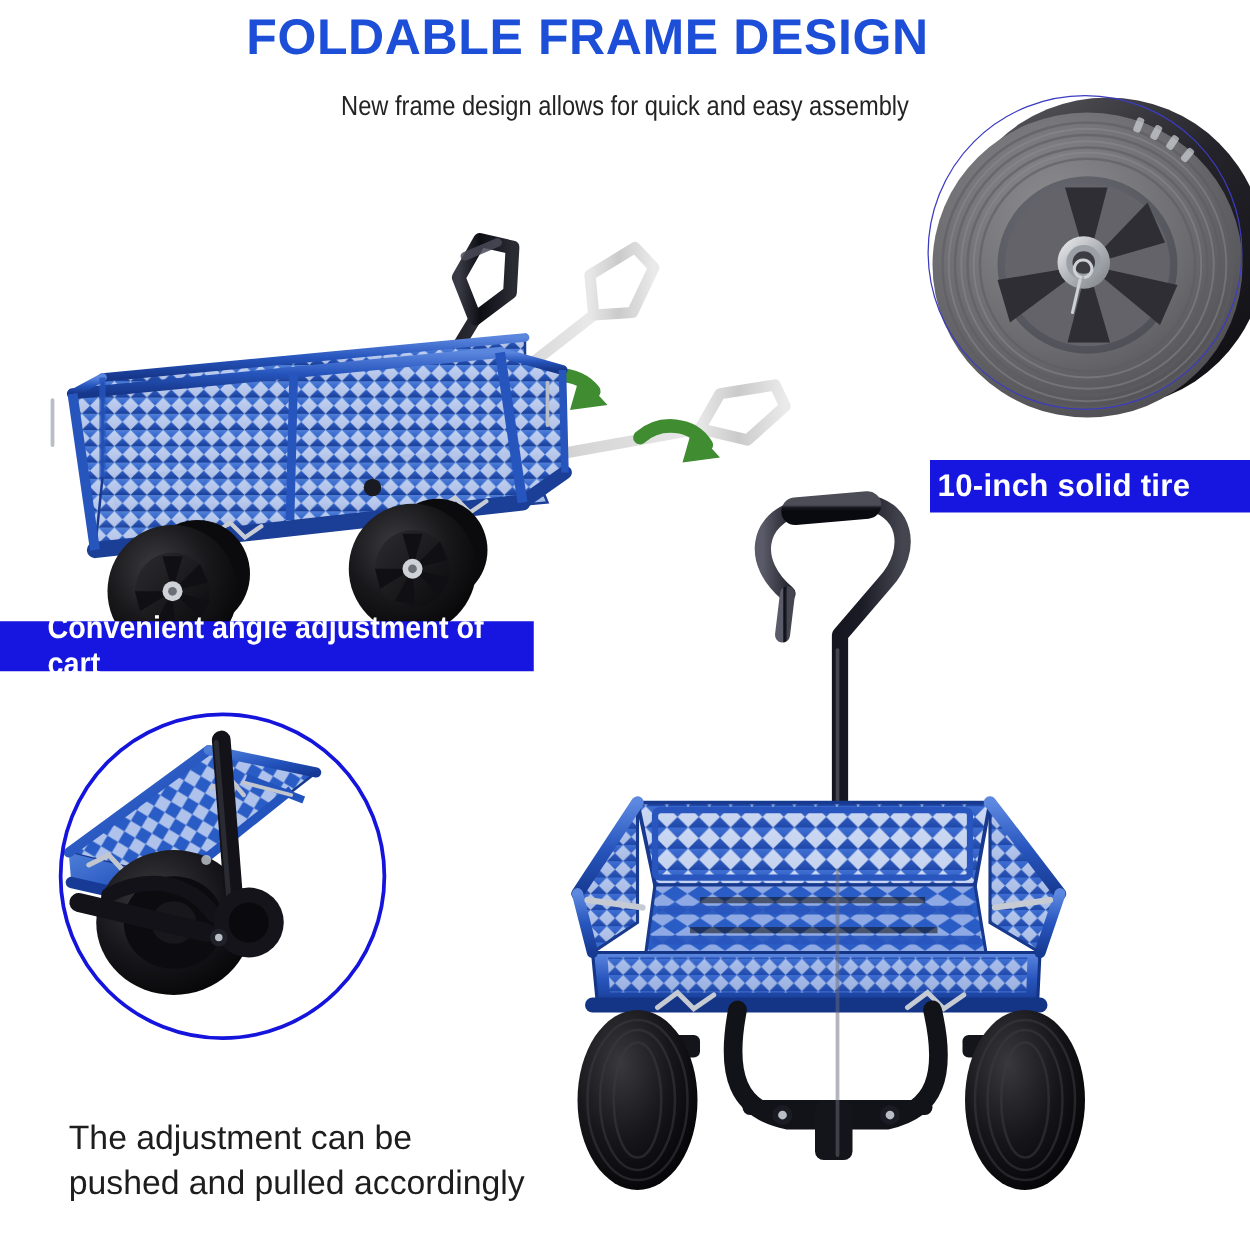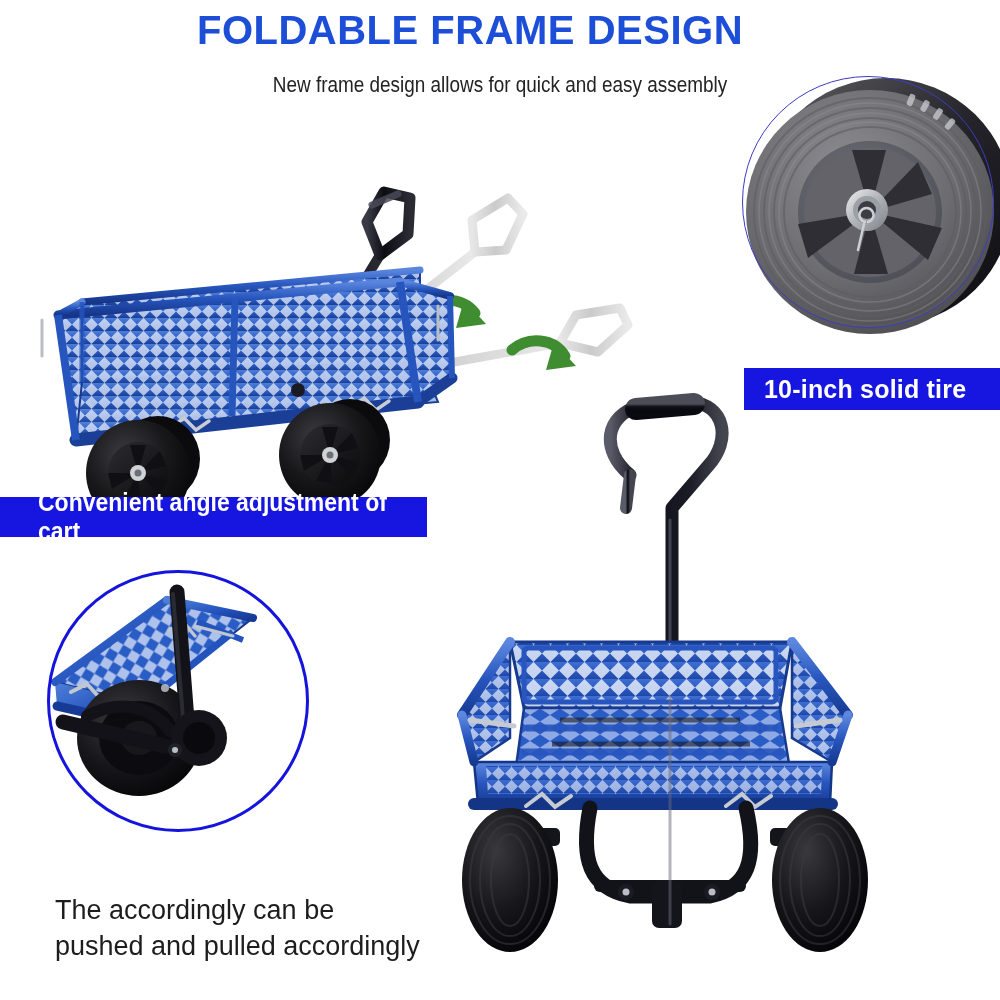--- a/index.html
+++ b/index.html
@@ -54,21 +54,21 @@
     font-weight: bold;
     display: flex;
     align-items: center;
     box-sizing: border-box;
   }
   #banner-tire {
     right: 0;
     top: 368px;
     width: 256px;
     height: 42px;
-    padding-left: 20px;
+    padding-left: 6px;
     font-size: 25px;
     letter-spacing: 0.2px;
   }
   #banner-angle {
     left: 0;
     top: 497px;
     width: 427px;
     height: 40px;
     padding-left: 38px;
     font-size: 25px;
@@ -504,17 +504,17 @@
         <ellipse cx="380" cy="490" rx="30" ry="56"></ellipse>
         <ellipse cx="380" cy="490" rx="19" ry="46"></ellipse>
       </g>
     </g>
 
     <path d="M232 300 L232 540" stroke="url(#handleTube)" stroke-width="13" fill="none" stroke-linecap="round"></path>
     <path d="M230 306 L230 534" stroke="#6a6a7a" stroke-width="3" fill="none" opacity="0.5" stroke-linecap="round"></path>
   </svg>
 
   <div id="caption-handlebars">
-    <div>The accordingly can be</div>
+    <div>The adjustment can be</div>
     <div>pushed and pulled accordingly</div>
   </div>
 
 </div>
 
 </body></html>

